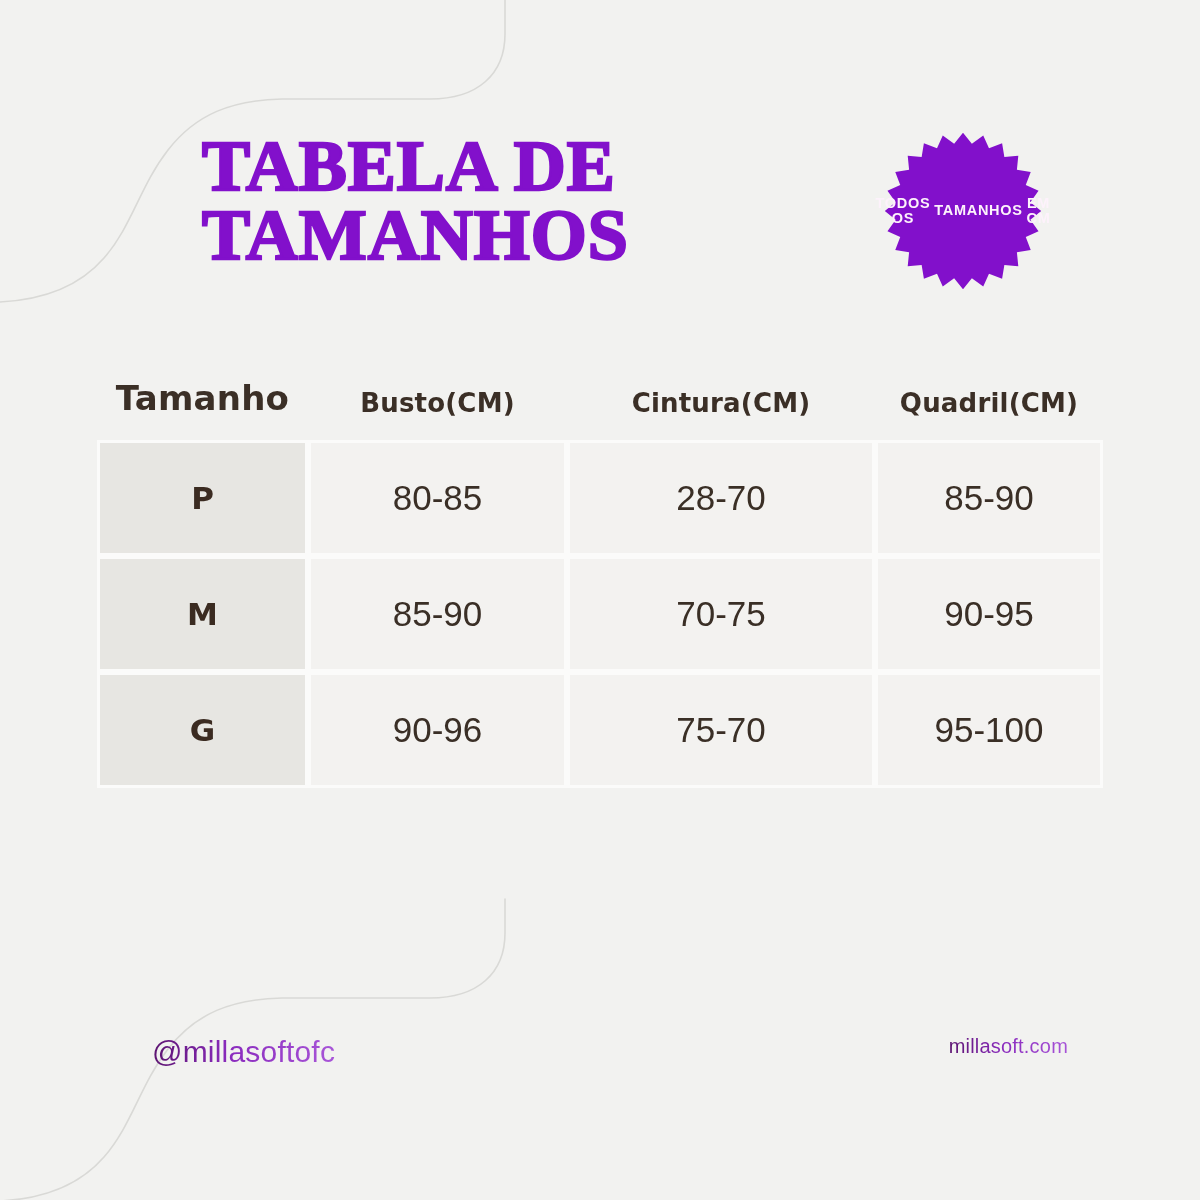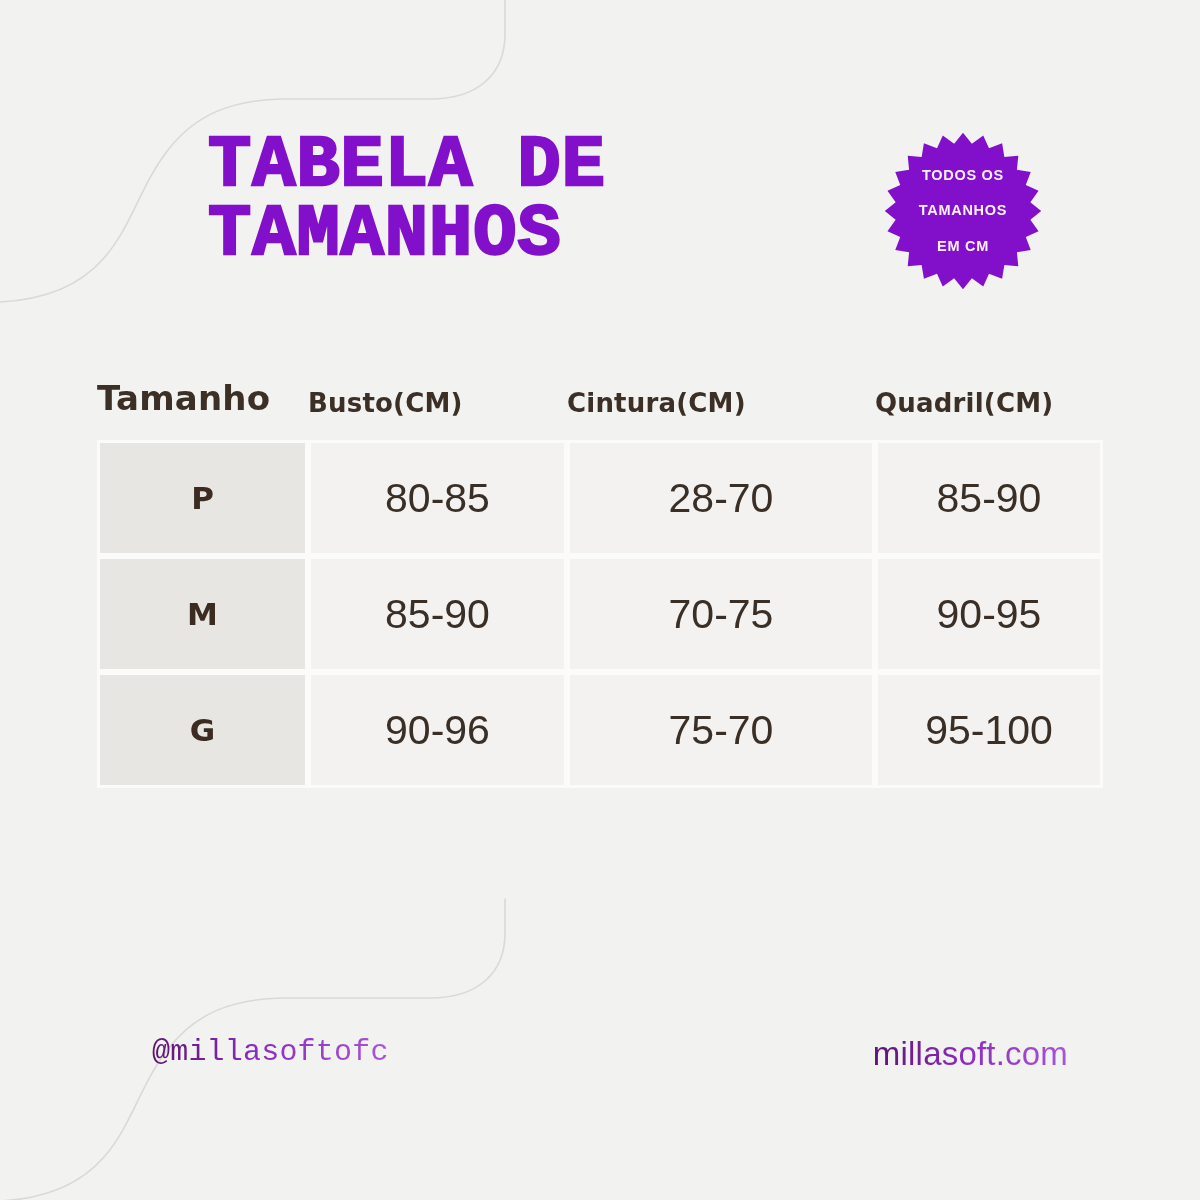--- a/index.html
+++ b/index.html
@@ -27,25 +27,25 @@
   
   #header {
     position: absolute;
     left: 0; top: 0;
     width: 1200px;
     height: 330px;
     z-index: 2;
   }
   #page-title {
     position: absolute;
-    left: 208px;
+    left: 202px;
     top: 132px;
     width: 640px;
     margin: 0;
-    font-family: Liberation Mono, monospace;
+    font-family: Liberation Serif, serif;
     font-weight: bold;
     font-size: 72px;
     line-height: 0.96;
     letter-spacing: 1px;
     color: #8210cb;
     text-transform: uppercase;
     -webkit-text-stroke: 2.5px #8210cb;
   }
   #page-title .title-line { display: block; white-space: nowrap; }
 
@@ -56,24 +56,23 @@
     top: 132px;
     width: 158px;
     height: 158px;
   }
   #badge svg { display: block; width: 158px; height: 158px; }
   #badge-text {
     position: absolute;
     left: 0; top: 0;
     width: 158px; height: 158px;
     display: flex;
-    flex-direction: column;
     align-items: center;
     justify-content: center;
-    gap: 20px;
+    gap: 4px;
     color: #fdf2fb;
     font-family: "Liberation Sans", sans-serif;
     font-weight: bold;
     font-size: 14.5px;
     letter-spacing: 0.7px;
     text-align: center;
     line-height: 1.05;
   }
 
   
@@ -95,40 +94,40 @@
   table#size-table col.c2 { width: 308px; }
   table#size-table col.c3 { width: 228px; }
 
   #size-table thead th {
     background: transparent;
     border: none;
     padding: 0 0 22px 0;
     color: #3b2f26;
     font-family: "DejaVu Sans", sans-serif;
     font-weight: bold;
-    text-align: left;
+    text-align: center;
     white-space: nowrap;
     vertical-align: bottom;
     margin-top: 46px;
   }
   #size-table thead th.h-size   { font-size: 34px; letter-spacing: 0.2px; }
   #size-table thead th.h-meas   { font-size: 26px; letter-spacing: 0.2px; }
 
   #size-table tbody td {
     height: 108px;
     background: #f3f2f0;
     border-right: 3px solid #fbfbfa;
     border-bottom: 3px solid #fbfbfa;
     border-top: 3px solid #fbfbfa;
     border-left: 3px solid #fbfbfa;
     text-align: center;
     vertical-align: middle;
     color: #3a2f26;
     font-family: "Liberation Sans", sans-serif;
-    font-size: 41px;
+    font-size: 35px;
     font-weight: 400;
   }
   #size-table tbody td.size-cell {
     background: #e7e6e2;
     font-family: "DejaVu Sans", sans-serif;
     font-weight: bold;
     font-size: 31px;
     color: #3b2b21;
   }
 
@@ -138,36 +137,36 @@
     left: 0;
     top: 1035px;
     width: 1200px;
     height: 60px;
     z-index: 2;
   }
   #handle-text {
     position: absolute;
     left: 152px;
     top: 0;
-    font-family: Liberation Mono, monospace;
+    font-family: Liberation Sans, sans-serif;
     font-size: 30px;
     font-weight: 400;
     letter-spacing: 0.2px;
     background: linear-gradient(90deg, #5c1470 0%, #8a2bbd 42%, #a855d8 100%);
     -webkit-background-clip: text;
     background-clip: text;
     color: transparent;
     white-space: nowrap;
   }
   #website-text {
     position: absolute;
     right: 132px;
     top: 0;
     font-family: "Liberation Sans", sans-serif;
-    font-size: 33px;
+    font-size: 20px;
     font-weight: 400;
     letter-spacing: 0.2px;
     background: linear-gradient(90deg, #5c1470 0%, #8a2bbd 45%, #a855d8 100%);
     -webkit-background-clip: text;
     background-clip: text;
     color: transparent;
     white-space: nowrap;
   }
 </style>
 </head>

